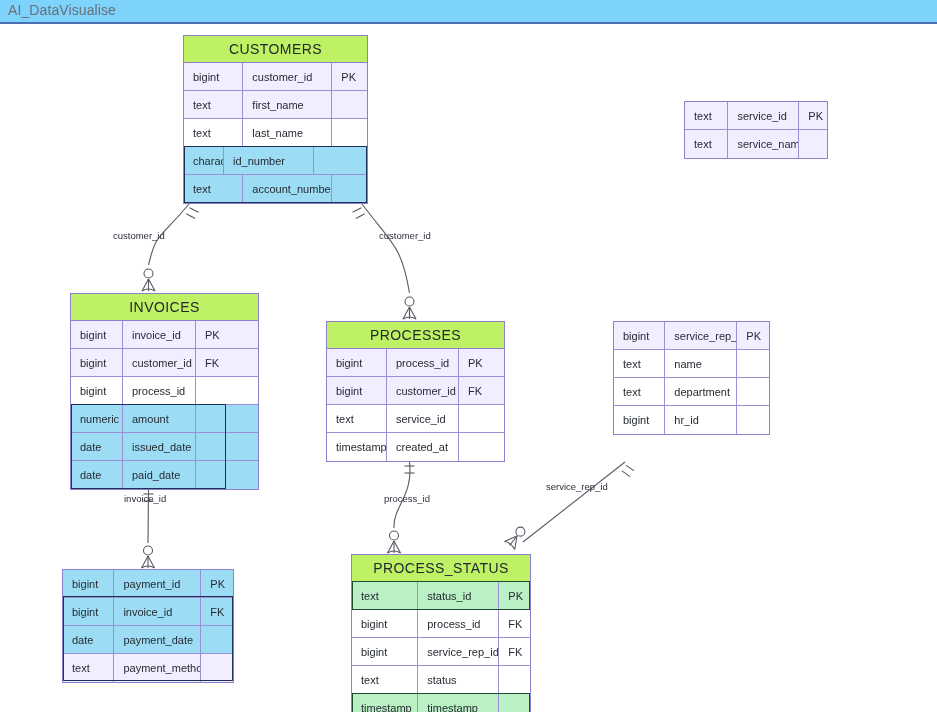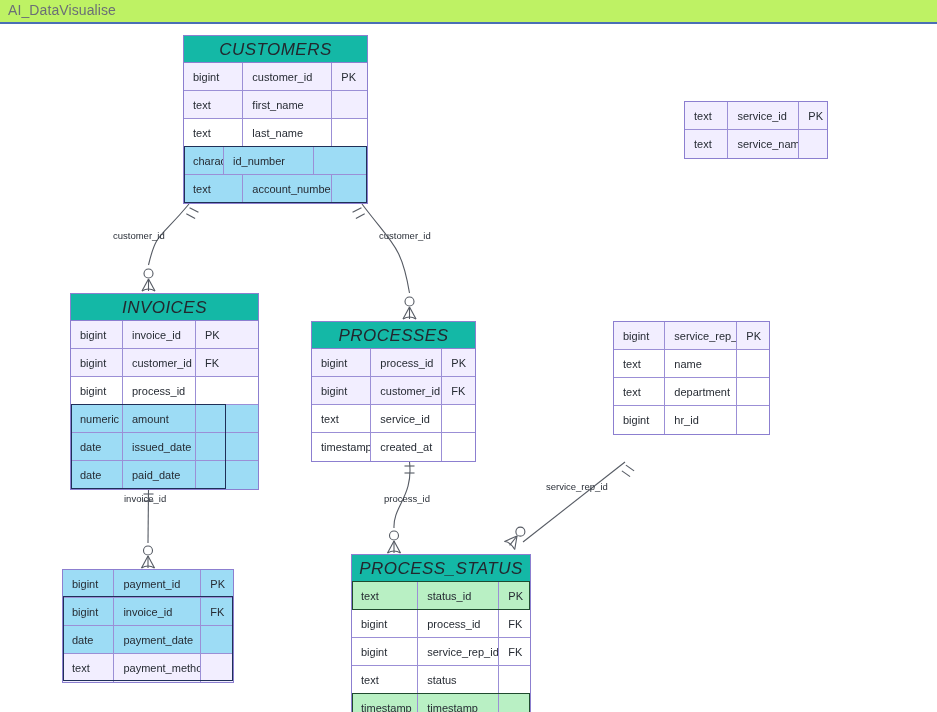--- a/index.html
+++ b/index.html
@@ -6,21 +6,21 @@
   body{
     width:937px;height:712px;
     background:#ffffff;
     font-family:"Liberation Sans", sans-serif;
     overflow:hidden;
     position:relative;
   }
   
   #titlebar{
     position:absolute;left:0;top:0;width:937px;height:24px;
-    background:#bef264;
+    background:#7dd3fc;
   }
   #titlebar .title{
     position:absolute;left:8px;top:2px;
     font-size:14px;color:#6b6f76;letter-spacing:.1px;
     white-space:nowrap;
   }
   #titlebar .rule{
     position:absolute;left:0;top:22px;width:937px;height:2px;
     background:#4a6fb5;
   }
@@ -32,27 +32,26 @@
   #edges{position:absolute;left:0;top:0;width:937px;height:688px;}
   
   .entity{
     position:absolute;
     border:1.4px solid #8c7fd0;
     background:#ffffff;
     box-sizing:border-box;
   }
   .entity .ehead{
     height:27px;line-height:27px;
-    background:#14b8a6;
+    background:#bef264;
     border-bottom:1.4px solid #8c7fd0;
     text-align:center;
-    font-size:17px;color:#23272e;
+    font-size:14px;color:#23272e;
     letter-spacing:.45px;
     box-sizing:border-box;
-    font-style:italic;
   }
   .erow{
     display:flex;height:28px;
     border-bottom:1.2px solid #9b8fd6;
     box-sizing:border-box;
   }
   .erow:last-child{border-bottom:none;}
   .erow .c{
     display:flex;align-items:center;
     font-size:11px;color:#262b33;
@@ -204,21 +203,21 @@
           <div class="c name" style="width: 73px;">issued_date</div>
           <div class="c key" style="width: 32px;"></div>
         </div>
         <div class="erow hl-blue">
           <div class="c type" style="width: 52px;">date</div>
           <div class="c name" style="width: 73px;">paid_date</div>
           <div class="c key" style="width: 32px;"></div>
         </div>
       </div>
       <div class="hlbox" style="left: 71px; top: 380px; width: 155px; height: 85px;"></div>
-      <div class="entity" style="left: 311px; top: 297px; width: 165px;">
+      <div class="entity" style="left: 326px; top: 297px; width: 179px;">
         <div class="ehead">PROCESSES</div>
         <div class="erow tint">
           <div class="c type" style="width: 60px;">bigint</div>
           <div class="c name" style="width: 72px;">process_id</div>
           <div class="c key" style="width: 33px;">PK</div>
         </div>
         <div class="erow tint">
           <div class="c type" style="width: 60px;">bigint</div>
           <div class="c name" style="width: 72px;">customer_id</div>
           <div class="c key" style="width: 33px;">FK</div>

